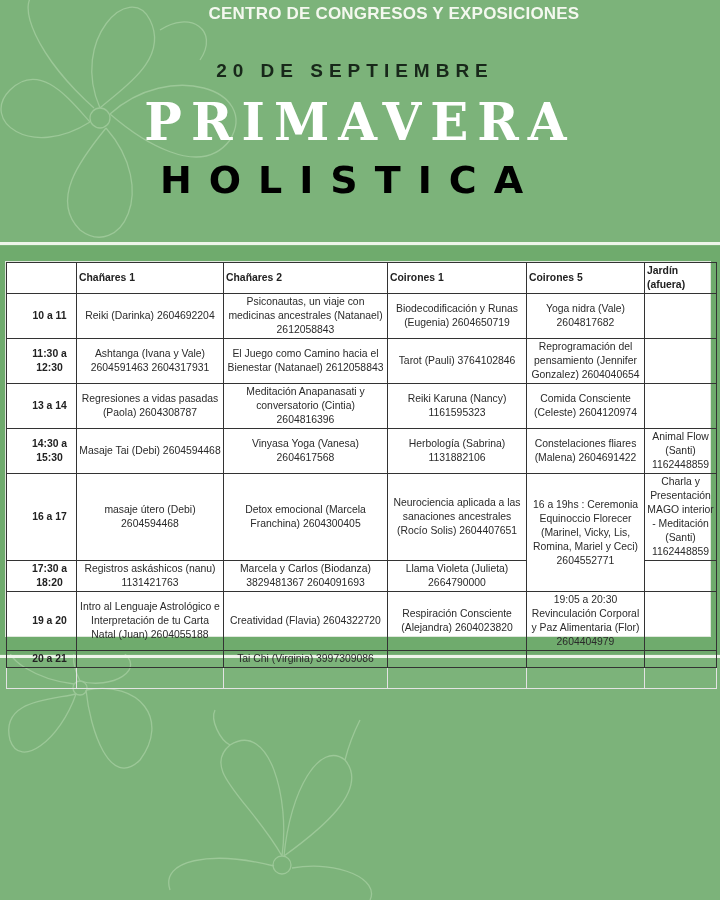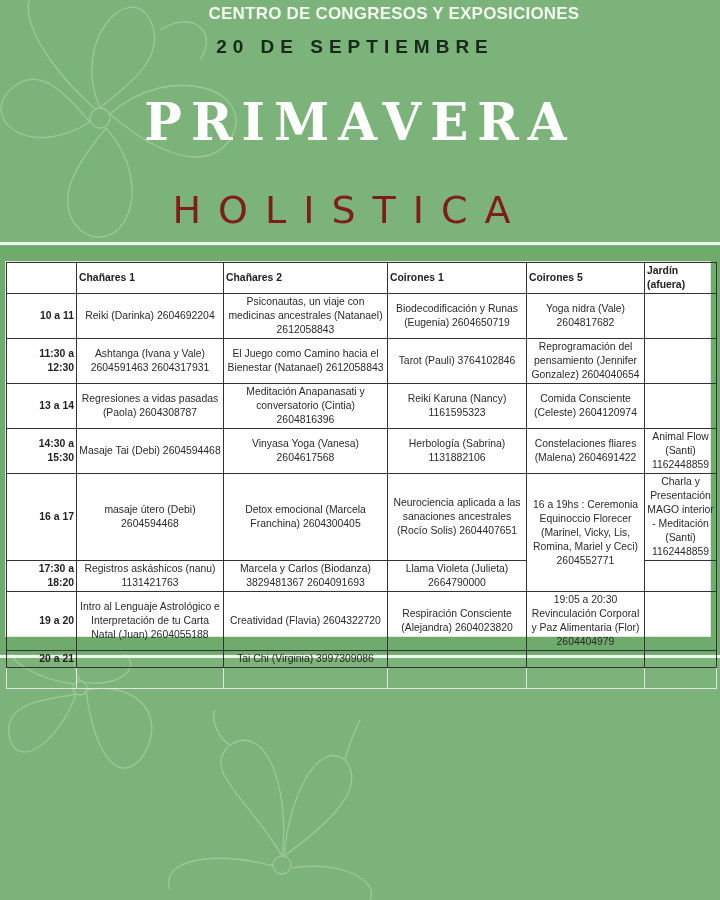--- a/index.html
+++ b/index.html
@@ -7,48 +7,48 @@
     width: 720px; height: 900px; position: relative; overflow: hidden;
     background: #7cb37a;
     font-family: "Liberation Sans", "DejaVu Sans", sans-serif;
   }
   .deco { position: absolute; left: 0; top: 0; width: 720px; height: 900px; pointer-events: none; }
   .venue {
     position: absolute; top: 4px; left: 0; width: 720px; text-align: center;
     color: #f4f8ef; font-weight: bold; font-size: 17px; letter-spacing: 0.2px; margin-left: 34px;
   }
   .date {
-    position: absolute; top: 36px; left: 0; width: 710px; text-align: center;
+    position: absolute; top: 60px; left: 0; width: 710px; text-align: center;
     color: #18281a; font-weight: bold; font-size: 19px; letter-spacing: 6px;
   }
   .title1 {
     position: absolute; top: 92px; left: 0; width: 720px; text-align: center;
     color: #ffffff; font-family: "DejaVu Serif", serif; font-weight: bold;
     font-size: 50px; letter-spacing: 9px; transform: scaleY(1.05);
   }
   .title2 {
-    position: absolute; top: 188px; left: 0; width: 700px; text-align: center;
-    color: #7f1d1d; font-family: "DejaVu Sans", sans-serif; font-weight: normal;
+    position: absolute; top: 158px; left: 0; width: 700px; text-align: center;
+    color: #000000; font-family: "DejaVu Sans", sans-serif; font-weight: bold;
     font-size: 38px; letter-spacing: 17px;
   }
   .band-line { position: absolute; left: 0; width: 720px; height: 3px; background: #eef5ea; }
   .band-bg { position: absolute; left: 0; top: 246px; width: 720px; height: 408px; background: #6fab6d; }
   .sheet {
     position: absolute; left: 6px; top: 262px; width: 704px; height: 374px;
     background: #ffffff; box-shadow: 0 0 0 1px #dfe8dc;
   }
   table {
     border-collapse: collapse; table-layout: fixed; width: 710px;
     font-family: "Liberation Sans", sans-serif; font-size: 10.4px; color: #2a2a2a;
   }
   td {
     border: 1px solid #333; text-align: center; vertical-align: middle;
     padding: 1px 2px; line-height: 14px;
   }
-  td.time { text-align: right; font-weight: bold; color: #222; padding-left: 18px; }
+  td.time { text-align: center; font-weight: bold; color: #222; padding-left: 18px; }
   tr.head td { text-align: left; font-weight: bold; color: #222; height: 14px; }
   tr.blank td { border: 1px solid #e3e3e3; border-top: 1px solid #333; height: 18px; }
   tr.blank td:first-child { border-left: 1px solid #e3e3e3; }
 </style>
 </head>
 <body>
 
 <svg class="deco" viewBox="0 0 720 900" xmlns="http://www.w3.org/2000/svg">
   <g fill="none" stroke="#a7cfa2" stroke-width="1.3" opacity="0.75">
 

